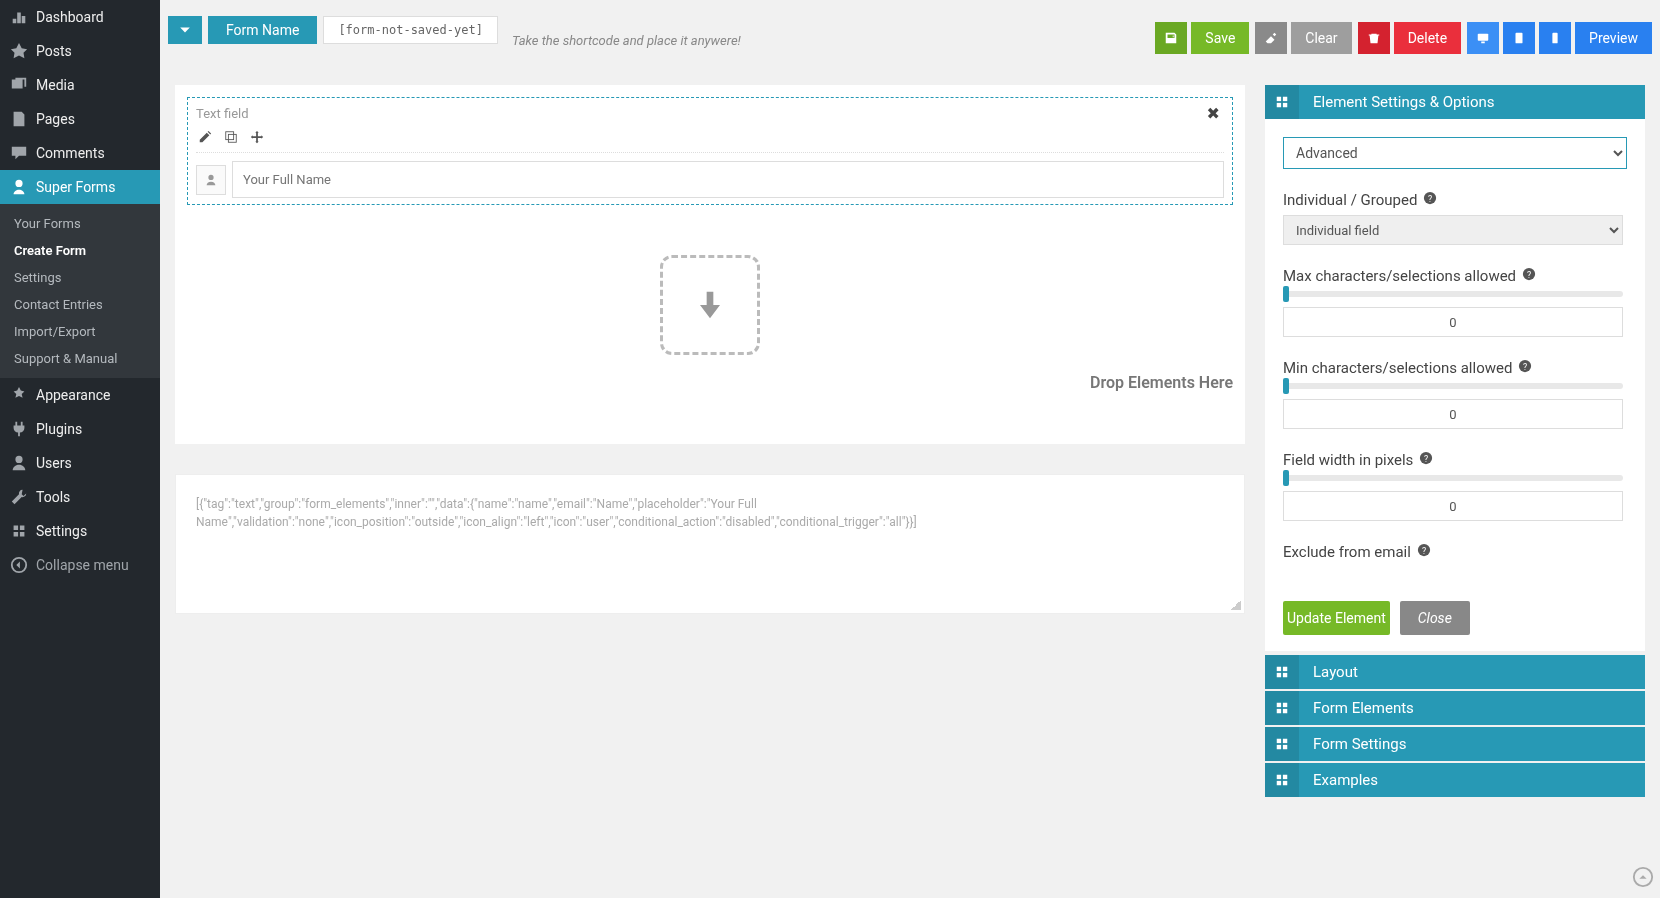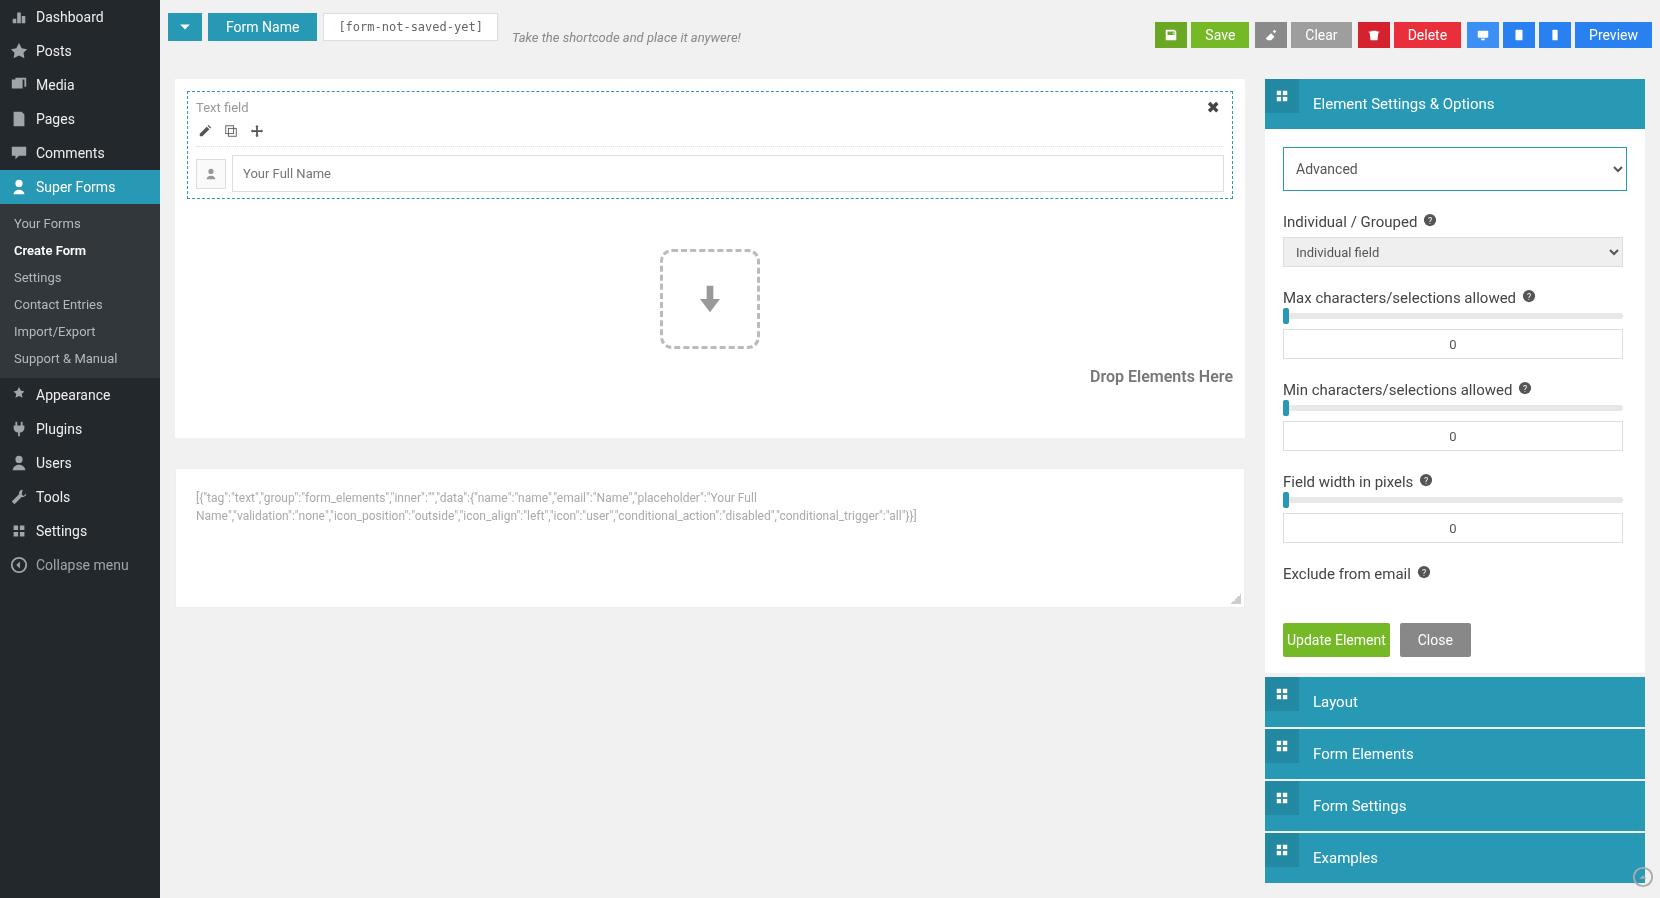--- a/index.html
+++ b/index.html
@@ -15,21 +15,21 @@
 .sidebar-sub-item.current{color:#fff;font-weight:600;}
 .collapse-item{color:#a0a5aa;}
 .main{flex:1;display:flex;flex-direction:column;}
 .topbar{display:flex;align-items:center;padding:6px 8px;gap:6px;}
 .tb-caret{width:34px;height:28px;background:#2799b5;display:flex;align-items:center;justify-content:center;cursor:pointer;}
 .tb-caret svg{width:12px;height:12px;fill:#fff;}
 .tb-formname{background:#2799b5;color:#fff;padding:0 18px;height:28px;display:flex;align-items:center;font-size:14px;}
 .tb-shortcode{border:1px solid #ddd;background:#fff;padding:10px 14px;font-family:monospace;font-size:12px;color:#666;height:28px;display:flex;align-items:center;}
 .tb-hint{color:#888;font-style:italic;font-size:13px;padding-left:8px;margin-top:20px;}
 .tb-spacer{flex:1;}
-.tb-btn{height:26px;display:flex;align-items:center;cursor:pointer;margin-top:16px;}
+.tb-btn{height:32px;display:flex;align-items:center;cursor:pointer;margin-top:16px;}
 .tb-btn-icon{width:32px;justify-content:center;}
 .tb-btn-icon svg{width:14px;height:14px;fill:#fff;}
 .tb-btn-label{padding:0 14px;color:#fff;font-size:14px;}
 .bg-green{background:#76b927;}
 .bg-green-d{background:#6aa823;}
 .bg-gray{background:#9e9e9e;}
 .bg-gray-d{background:#8a8a8a;}
 .bg-red{background:#ea2f3c;}
 .bg-red-d{background:#d4222f;}
 .bg-blue{background:#2980f0;}
@@ -51,34 +51,34 @@
 .dropzone{text-align:right;padding:50px 0 40px 0;}
 .drop-box{width:100px;height:100px;border:3px dashed #bbb;border-radius:12px;margin:0 auto 18px auto;display:flex;align-items:center;justify-content:center;}
 .drop-box svg{width:40px;height:40px;fill:#999;}
 .drop-text{color:#777;font-weight:600;font-size:16px;}
 .json-out{background:#fff;margin-top:30px;padding:20px;font-size:12px;color:#aaa;line-height:1.5;min-height:140px;position:relative;border:1px solid #eee;}
 .json-out::after{content:"";position:absolute;right:3px;bottom:3px;width:10px;height:10px;background:linear-gradient(135deg,transparent 50%,#ccc 50%);}
 .settings-col{width:380px;flex-shrink:0;}
 .panel-header{display:flex;background:#2799b5;color:#fff;cursor:pointer;}
 .panel-icon{width:34px;height:34px;background:rgba(0,0,0,0.1);display:flex;align-items:center;justify-content:center;}
 .panel-icon svg{width:14px;height:14px;fill:#fff;}
-.panel-title{flex:1;padding:16px 14px;display:flex;align-items:center;font-size:15px;}
+.panel-title{flex:1;padding:0 14px;display:flex;align-items:center;font-size:15px;}
 .panel-body{background:#fff;padding:18px;}
-.select-adv{width:100%;border:1px solid #2799b5;height:44px;padding:0 8px;font-size:14px;color:#555;background:#fff;}
+.select-adv{width:100%;border:1px solid #2799b5;height:32px;padding:0 8px;font-size:14px;color:#555;background:#fff;}
 .settings-scroll{max-height:445px;overflow-y:auto;padding-right:4px;}
 .setting-group{margin-top:22px;}
 .setting-label{font-size:15px;color:#444;display:flex;align-items:center;gap:6px;margin-bottom:6px;}
 .help-icon svg{width:14px;height:14px;fill:#555;}
 .select-plain{width:100%;border:1px solid #ddd;height:30px;padding:0 8px;font-size:13px;color:#555;}
 .slider{width:100%;height:6px;background:#e8e8e8;border-radius:3px;position:relative;margin-bottom:10px;}
 .slider-handle{position:absolute;left:0;top:-5px;width:6px;height:16px;background:#2799b5;border-radius:2px;cursor:pointer;}
 .num-input{width:100%;border:1px solid #ddd;height:30px;text-align:center;font-size:13px;color:#555;}
 .actions-row{display:flex;gap:10px;padding:16px 18px;background:#fff;}
 .btn-update{background:#76b927;color:#fff;border:none;padding:9px 4px;font-size:14px;cursor:pointer;border-radius:2px;}
-.btn-close{background:#888;color:#fff;border:none;padding:9px 18px;font-size:14px;cursor:pointer;border-radius:2px;}
+.btn-close{background:#888;color:#fff;border:none;padding:9px 18px;font-size:14px;cursor:pointer;border-radius:2px;font-style:italic;}
 .accordion{margin-top:4px;}
 .accordion .panel-header{margin-bottom:2px;}
 .collapse-arrow{position:fixed;right:6px;bottom:6px;}
 .collapse-arrow svg{width:22px;height:22px;fill:#aaa;}
 </style>
 </head>
 <body>
 
 <div class="sidebar">
   <div class="sidebar-item">

